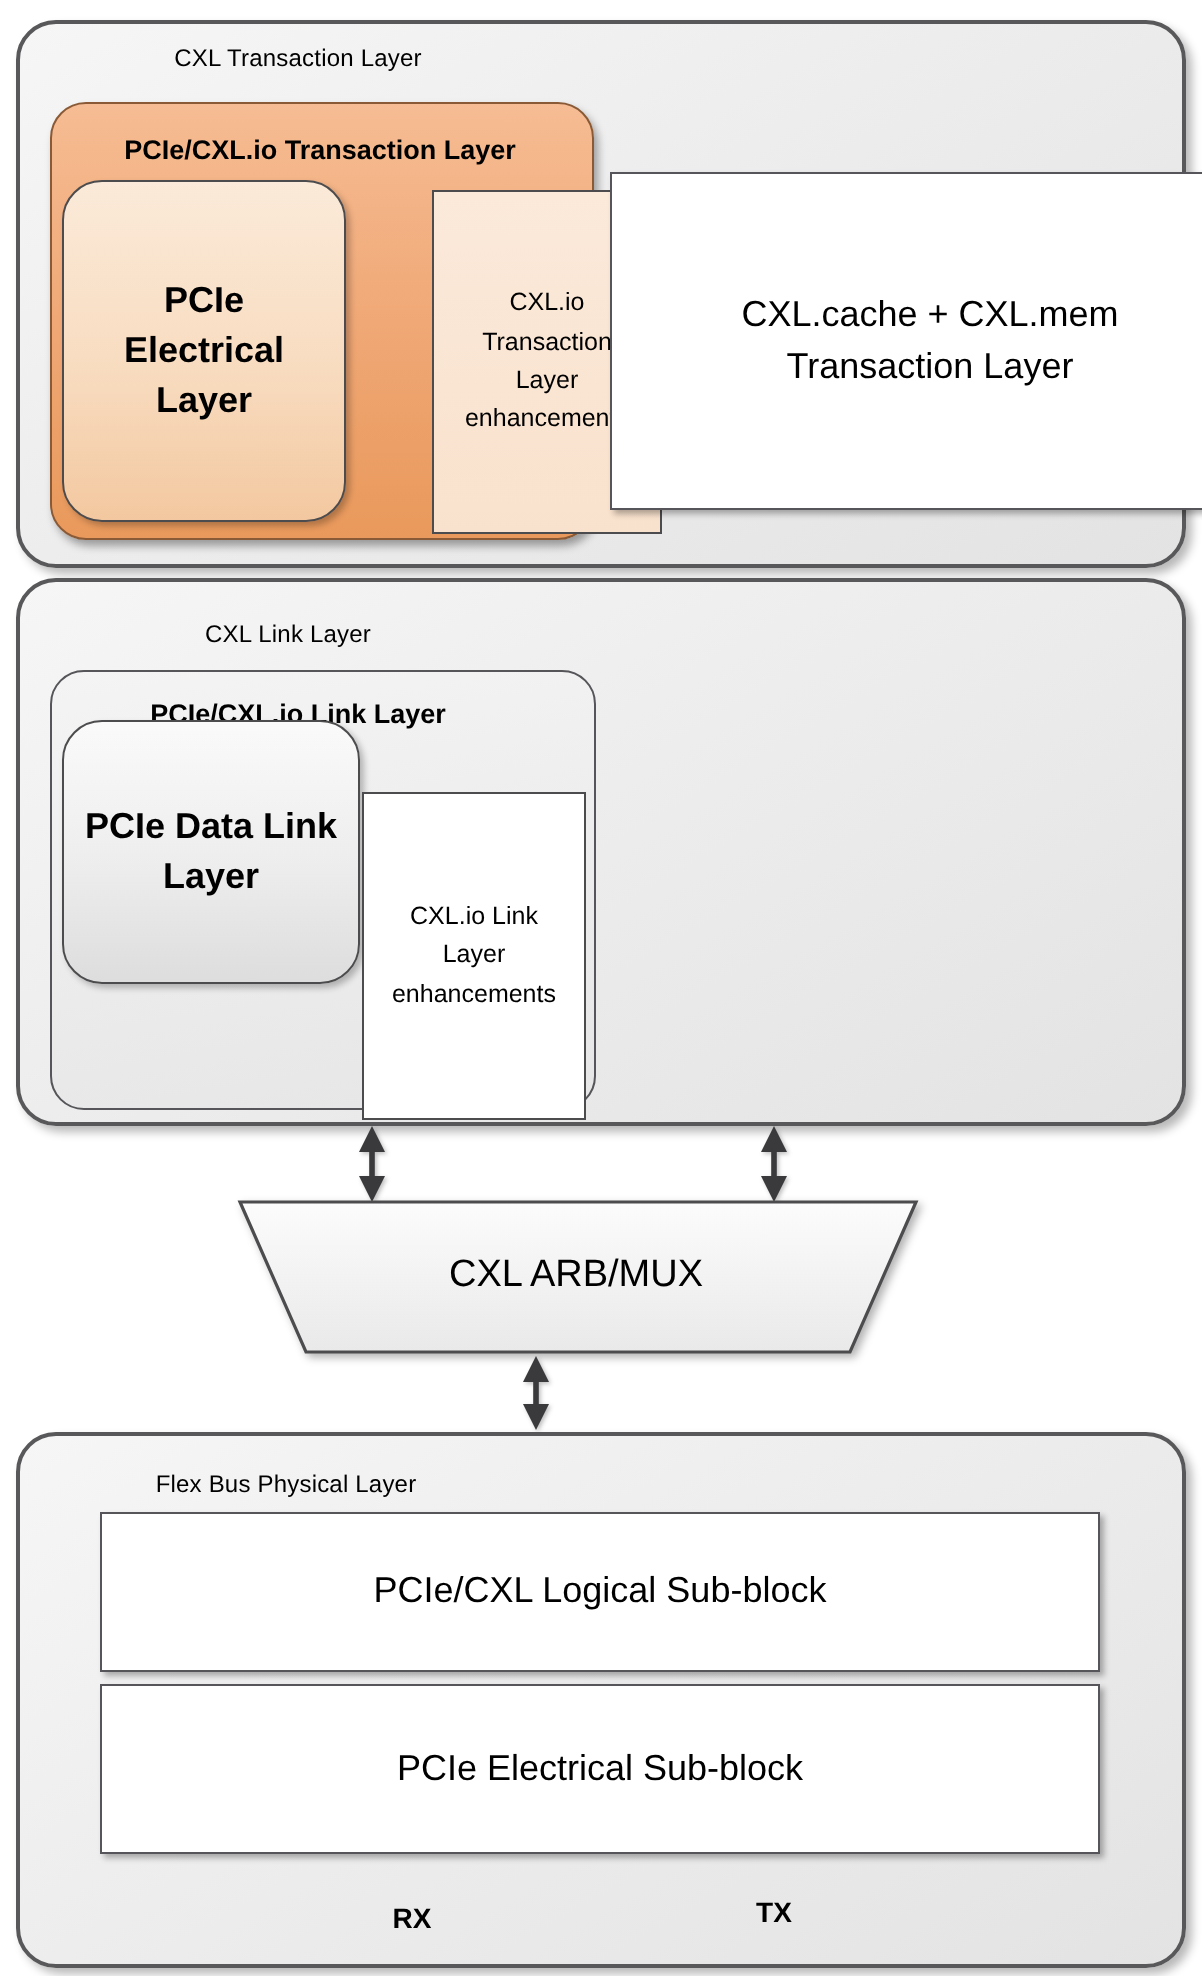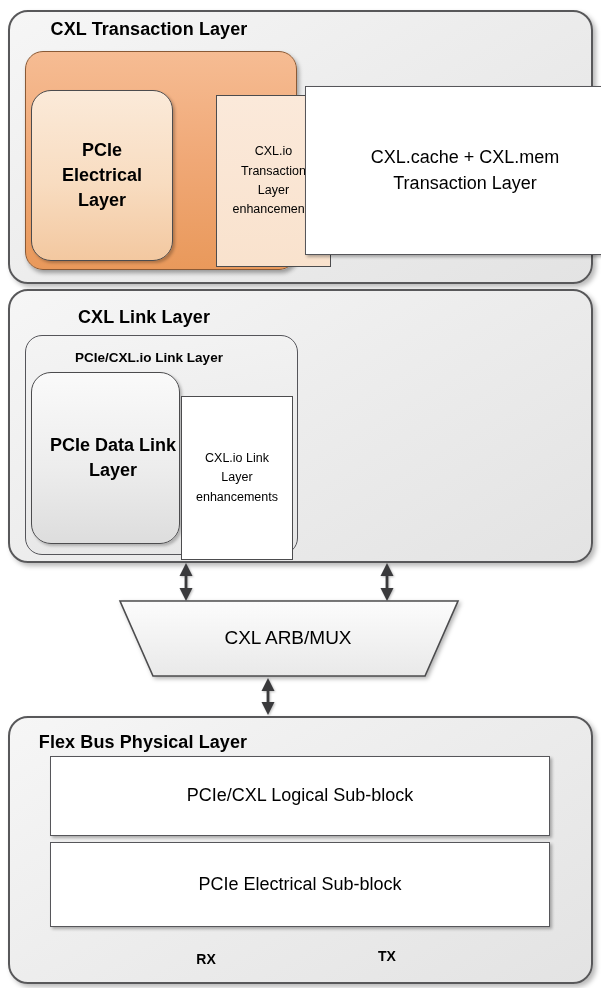--- a/index.html
+++ b/index.html
@@ -9,21 +9,21 @@
   }
   
   .panel {
     position:absolute; box-sizing:border-box;
     border:2px solid #58585a; border-radius:20px;
     background:linear-gradient(150deg,#f6f6f6 0%,#ededed 45%,#e3e3e3 100%);
     box-shadow:3px 3px 5px rgba(0,0,0,0.28);
   }
   .panel-title {
     position:absolute; transform:translate(-50%,-50%);
-    font-weight:bold; font-size:18px; white-space:nowrap; letter-spacing:0.1px;
+    font-weight:normal; font-size:12px; white-space:nowrap; letter-spacing:0.1px;
   }
   
   .orange-container {
     position:absolute; box-sizing:border-box;
     border:1.5px solid #8a5a36; border-radius:18px;
     background:linear-gradient(180deg,#f6bc93 0%,#f0a876 50%,#e9995b 100%);
     box-shadow:2px 3px 4px rgba(0,0,0,0.35);
   }
   
   .grey-container {
@@ -80,20 +80,21 @@
 </style>
 </head>
 <body>
 
 <div class="canvas">
 
   <div class="panel" style="left:8px; top:10px; width:585px; height:274px;">
     <div class="panel-title" style="left:139px; top:17px;">CXL Transaction Layer</div>
 
     <div class="orange-container" style="left:15px; top:39px; width:272px; height:219px;">
+      <div class="container-title" style="left:134px; top:23px;">PCIe/CXL.io Transaction Layer</div>
 
       <div class="round-box peach-grad" style="left:5px; top:38px; width:142px; height:171px;">
         <span style="max-width:120px;">PCIe Electrical Layer</span>
       </div>
 
       <div class="enh-box peach-fill" style="left:150px; top:43px; width:115px; height:172px;margin-left:40px;">
         <span>CXL.io Transaction Layer enhancements</span>
       </div>
     </div>
 
@@ -101,21 +102,21 @@
       <span class="wrap-235">CXL.cache + CXL.mem Transaction Layer</span>
     </div>
   </div>
 
   <div class="panel" style="left:8px; top:289px; width:585px; height:274px;">
     <div class="panel-title" style="left:134px; top:26px;">CXL Link Layer</div>
 
     <div class="grey-container" style="left:15px; top:44px; width:273px; height:220px;">
       <div class="container-title" style="left:123px; top:21px;">PCIe/CXL.io Link Layer</div>
 
-      <div class="round-box grey-grad" style="left:5px; top:36px; width:149px; height:172px;justify-content:flex-end;">
+      <div class="round-box grey-grad" style="left:5px; top:24px; width:149px; height:132px;">
         <span class="wrap-132">PCIe Data Link Layer</span>
       </div>
 
       <div class="enh-box white-fill" style="left:155px; top:40px; width:112px; height:164px;margin-top:20px;">
         <span>CXL.io Link Layer enhancements</span>
       </div>
     </div>
 
   </div>
 

